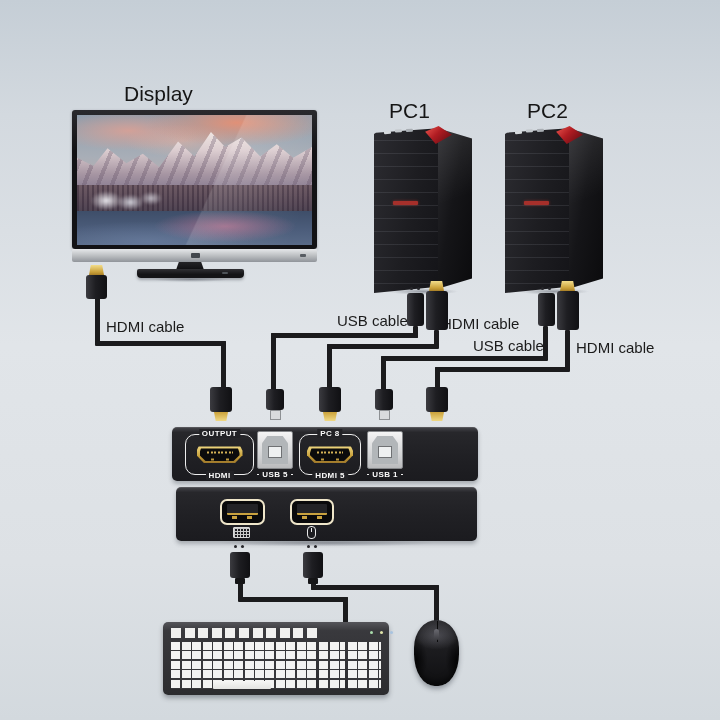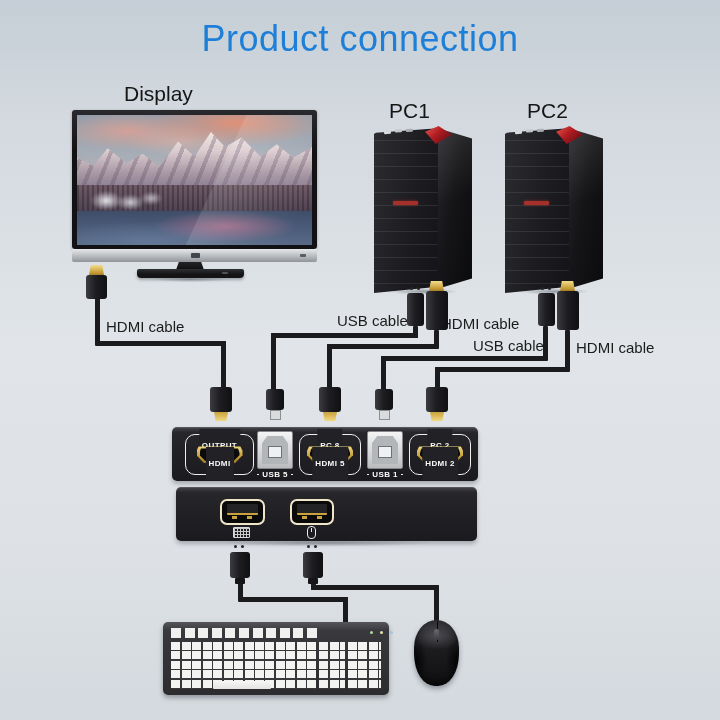--- a/index.html
+++ b/index.html
@@ -66,21 +66,21 @@
   
   .plug-body{position:absolute;background:linear-gradient(90deg,#3b3b40 0%,#1e1e22 45%,#101013 100%);border-radius:3px;}
   .plug-neck{position:absolute;background:#151517;border-radius:1px;}
   .tip-gold-up{position:absolute;background:linear-gradient(180deg,#f2dc8a 0%,#caa13a 70%,#a87f27 100%);clip-path:polygon(12% 0,88% 0,100% 100%,0 100%);}
   .tip-gold-down{position:absolute;background:linear-gradient(180deg,#caa13a 0%,#f0d985 100%);clip-path:polygon(0 0,100% 0,88% 100%,12% 100%);}
   .tip-usb-down{position:absolute;background:#d9dbdd;border:1px solid #8d9093;box-sizing:border-box;}
   .udots{position:absolute;width:3px;height:3px;border-radius:50%;background:#26262a;box-shadow:7px 0 0 #26262a;}
   
   .panel{position:absolute;background:linear-gradient(180deg,#46464b 0%,#27272b 10%,#202024 55%,#1b1b1f 100%);border-radius:5px;box-shadow:0 3px 4px rgba(40,45,55,.30), inset 0 1px 0 rgba(255,255,255,.10);}
   .pgroup{position:absolute;border:1.5px solid #eeeeee;border-radius:10px;}
-  .ptop,.pbot{position:absolute;left:50%;transform:translateX(-50%);background:#222226;padding:12px 3px;font-weight:bold;font-size:8px;color:#fafafa;letter-spacing:.4px;white-space:nowrap;}
+  .ptop,.pbot{position:absolute;left:50%;transform:translateX(-50%);background:#222226;padding:0 3px;font-weight:bold;font-size:8px;color:#fafafa;letter-spacing:.4px;white-space:nowrap;}
   .ptop{top:-6px;}
   .pbot{bottom:-6px;}
   .hdmi-socket{position:absolute;left:50%;top:50%;width:46px;height:17px;transform:translate(-50%,-50%);}
   .hs-outer{position:absolute;inset:0;background:linear-gradient(180deg,#eed67e 0%,#c49c36 60%,#9a742a 100%);clip-path:polygon(5% 0,95% 0,100% 28%,100% 55%,84% 100%,16% 100%,0 55%,0 28%);}
   .hs-inner{position:absolute;inset:2px 3px;background:#0b0b0c;clip-path:polygon(4% 0,96% 0,100% 38%,100% 56%,85% 100%,15% 100%,0 56%,0 38%);}
   .hs-pins{position:absolute;left:10px;right:10px;top:5px;height:2px;background:repeating-linear-gradient(90deg,#d3b156 0 2px,rgba(0,0,0,0) 2px 3.6px);}
   .hs-dots{position:absolute;left:14px;bottom:3px;width:3px;height:2px;background:#bb9840;box-shadow:15px 0 0 #bb9840;}
   .usbb{position:absolute;width:36px;height:38px;background:linear-gradient(180deg,#f4f4f4 0%,#cfd0d2 70%,#b9babc 100%);border:1px solid #85878a;border-radius:2px;box-sizing:border-box;}
   .usbb-cav{position:absolute;inset:4px;background:#b2b6b9;clip-path:polygon(20% 0,80% 0,100% 26%,100% 100%,0 100%,0 26%);}
   .usbb-sq{position:absolute;left:50%;top:56%;width:14px;height:12px;transform:translate(-50%,-50%);background:#eef0f1;border:1px solid #6f7174;box-sizing:border-box;}
@@ -111,21 +111,20 @@
       box-shadow:0 3px 5px rgba(40,45,55,.38), inset 0 -4px 6px rgba(0,0,0,.55);}
   .mouse-wheel{position:absolute;left:50%;top:9px;width:5px;height:11px;margin-left:-2.5px;background:linear-gradient(180deg,#6a6a71,#3c3c41);border-radius:3px;}
   .mouse-split{position:absolute;left:50%;top:1px;width:1px;height:21px;background:rgba(0,0,0,.8);}
   .soft-shadow{position:absolute;background:radial-gradient(50% 50% at 50% 50%, rgba(35,40,52,.30), rgba(35,40,52,0) 72%);}
 </style>
 </head>
 <body>
 
 <div class="stage">
 
-  <div class="abs title">Product connection</div>
 
   <div class="abs devlabel" style="left:124px;top:82px;">Display</div>
   <div class="abs devlabel" style="left:389px;top:99px;">PC1</div>
   <div class="abs devlabel" style="left:527px;top:99px;">PC2</div>
 
   <div class="abs tv-bezel">
     <div class="tv-screen">
       <div class="sky"></div>
       <div class="mtn"></div>
       <div class="mtn2"></div>
@@ -268,30 +267,20 @@
       </div>
       <span class="pbot">HDMI 5</span>
     </div>
 
     <div class="usbb" style="left:195px;top:4px;">
       <div class="usbb-cav"></div>
         <div class="usbb-sq"></div>
     </div>
     <span class="usbb-label" style="left:195px;top:43px;width:36px;">USB 1</span>
 
-    <div class="pgroup" style="left:237px;top:7px;width:60px;height:39px;">
-      <span class="ptop">PC 2</span>
-      <div class="hdmi-socket">
-        <div class="hs-outer"></div>
-          <div class="hs-inner"></div>
-          <div class="hs-pins"></div>
-          <div class="hs-dots"></div>
-      </div>
-      <span class="pbot">HDMI 2</span>
-    </div>
   </div>
 
   <div class="panel" style="left:176px;top:487px;width:301px;height:54px;">
     <div class="usba" style="left:44px;top:12px;">
       <div class="usba-slot"></div>
         <div class="usba-pins"></div>
     </div>
     <div class="usba" style="left:114px;top:12px;width:44px;">
       <div class="usba-slot"></div>
         <div class="usba-pins"></div>

